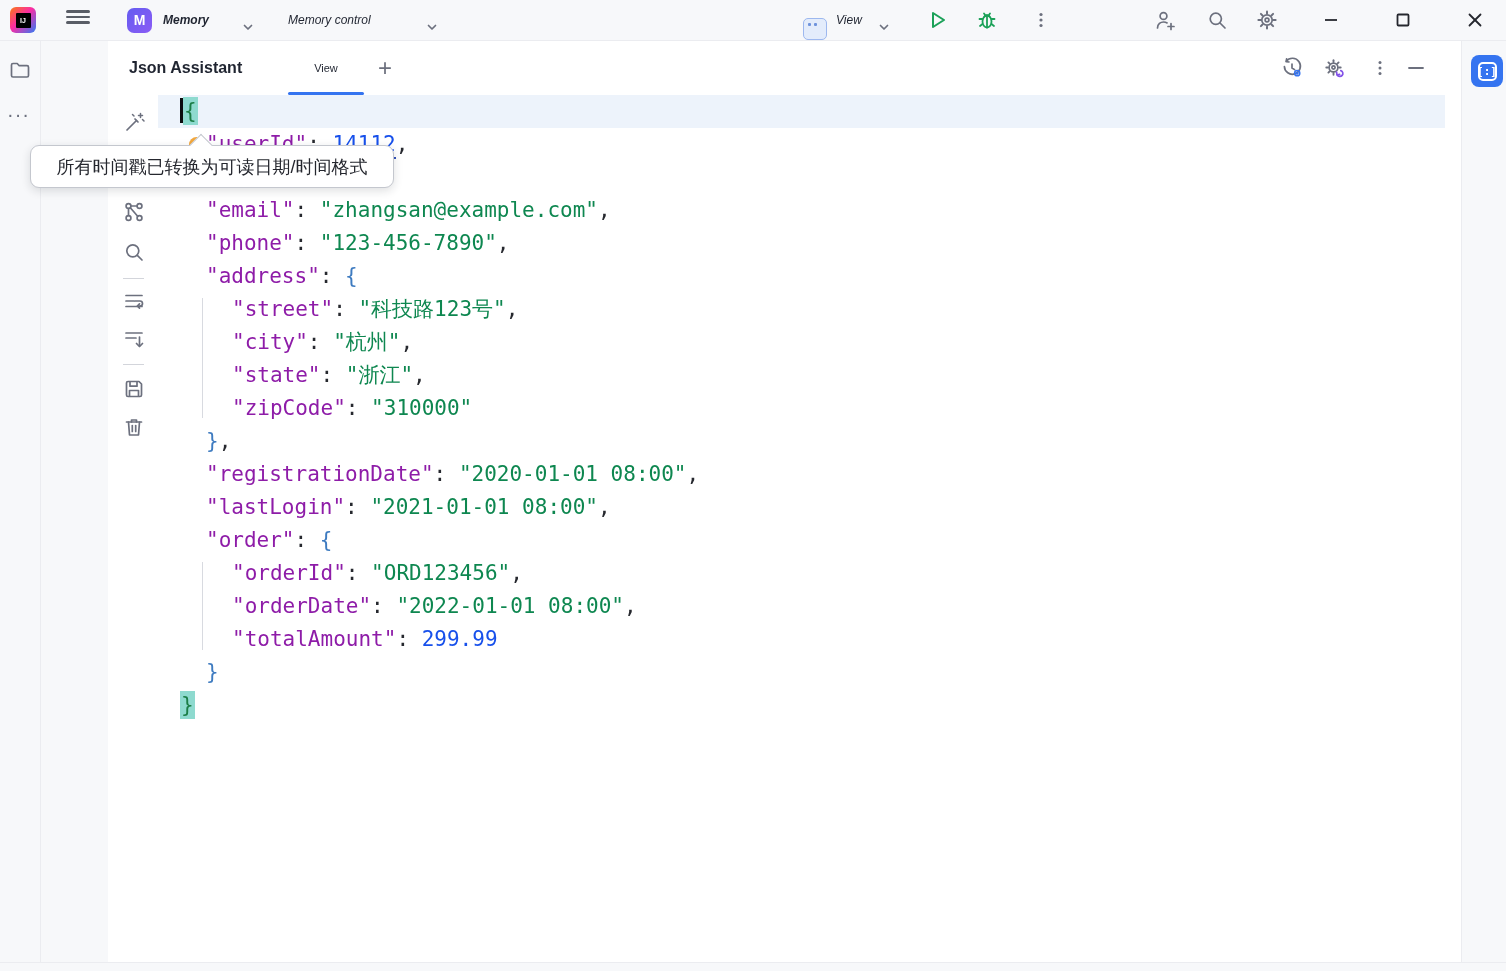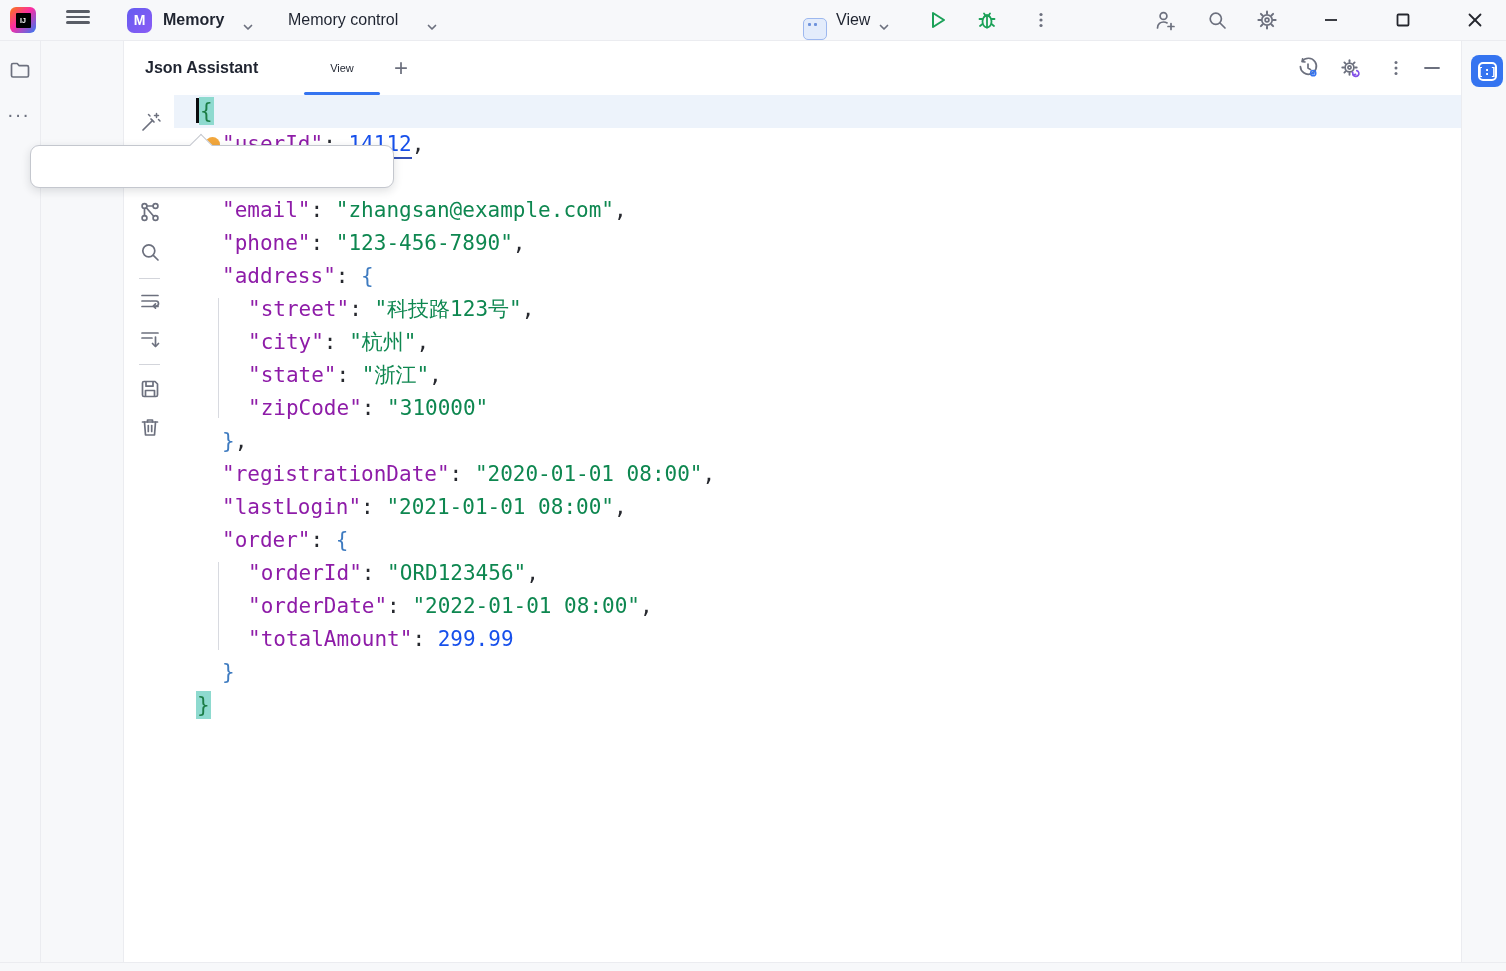--- a/index.html
+++ b/index.html
@@ -17,37 +17,37 @@
 
   
   .titlebar{position:absolute;left:0;top:0;width:1506px;height:41px;background:var(--bg-panel);border-bottom:1px solid var(--border);}
   .tb-item{position:absolute;top:0;height:40px;display:flex;align-items:center;}
   .logo{left:10px;width:26px;height:26px;top:7px;border-radius:6px;
     background:linear-gradient(135deg,#F97A12,#FB2CA4 45%,#2E7CF6);display:flex;align-items:center;justify-content:center;}
   .logo .inner{width:15px;height:15px;background:#000;color:#fff;font-size:7px;font-weight:bold;display:flex;align-items:center;justify-content:center;border-radius:1px;}
   .burger span{display:block;width:24px;height:2.4px;background:#595d66;border-radius:2px;margin:3.2px 0;}
   .chip{width:25px;height:25px;border-radius:7px;background:linear-gradient(135deg,#655CF0,#8A5CF5);
     color:#fff;font-size:14px;font-weight:bold;display:flex;align-items:center;justify-content:center;}
-  .tb-label{font-size:16px;color:var(--text);}
+  .tb-label{font-size:12px;color:var(--text);font-style:italic;}
   .semibold{font-weight:600;}
   .winicon{width:24px;height:22px;border-radius:5px;background:#E3ECFB;border:1.5px solid #9DB8EF;position:relative;}
   .winicon i{position:absolute;top:4px;left:4px;width:3px;height:3px;border-radius:1px;background:#6E93DC;box-shadow:6px 0 0 #6E93DC;}
   .winbtn{width:26px;height:26px;top:7px;display:flex;align-items:center;justify-content:center;}
 
   
   .left-stripe{position:absolute;left:0;top:41px;width:41px;height:921px;background:var(--bg-panel);border-right:1px solid var(--border);}
   .left-pane{position:absolute;left:41px;top:41px;width:83px;height:921px;background:var(--bg-panel);border-right:1px solid var(--border);}
   .right-stripe{position:absolute;left:1461px;top:41px;width:45px;height:921px;background:var(--bg-panel);border-left:1px solid var(--border);}
   .statusbar{position:absolute;left:0;top:962px;width:1506px;height:9px;background:var(--bg-panel);border-top:1px solid var(--border);}
 
   .plugin-icon{position:absolute;left:9px;top:14px;width:32px;height:32px;border-radius:8px;background:var(--accent);display:flex;align-items:center;justify-content:center;}
   .plugin-icon .pbox{width:19px;height:19px;border:2px solid #fff;border-radius:5px;display:flex;align-items:center;justify-content:center;color:#fff;font-family:"DejaVu Sans Mono",monospace;font-size:11px;font-weight:bold;letter-spacing:0;}
 
   
-  .toolwindow{position:absolute;left:124px;top:41px;width:1337px;height:921px;background:#7dd3fc;}
+  .toolwindow{position:absolute;left:108px;top:41px;width:1337px;height:921px;background:#7dd3fc;}
   .tw-header{position:absolute;left:0;top:0;width:100%;height:54px;background:#fff;}
   .tw-title{position:absolute;left:21px;top:0;height:54px;display:flex;align-items:center;font-size:16px;font-weight:600;color:var(--text);}
   .tab{position:absolute;left:180px;top:0;width:76px;height:54px;display:flex;align-items:center;justify-content:center;font-size:11px;color:var(--text);}
   .tab.active::after{content:"";position:absolute;left:0;bottom:0;width:76px;height:3px;border-radius:2px;background:var(--accent);}
   .tab-add{position:absolute;left:264px;top:14px;width:26px;height:26px;display:flex;align-items:center;justify-content:center;color:var(--icon);font-size:24px;font-weight:300;}
   .hdr-btn{position:absolute;top:15px;width:24px;height:24px;display:flex;align-items:center;justify-content:center;}
 
   
   .tw-toolbar{position:absolute;left:0;top:54px;width:50px;height:867px;background:#fff;}
   .tool-btn{position:absolute;left:14px;width:24px;height:24px;display:flex;align-items:center;justify-content:center;}
@@ -330,13 +330,14 @@
       <div class="code-line" style="padding-left: 74px;"><span class="tk-key">"totalAmount"</span><span class="tk-p">: </span><span class="tk-num">299.99</span></div>
       <div class="code-line" style="padding-left: 48px;"><span class="tk-b">}</span></div>
       <div class="code-line" style="padding-left: 22px;"><span class="tk-b tk-hl">}</span></div>
     </div>
 </div>
 
 <div class="statusbar"></div>
 
 <div class="tooltip">
   <div class="tip-caret"></div>
+  <span>所有时间戳已转换为可读日期/时间格式</span>
 </div>
 
 </body></html>

